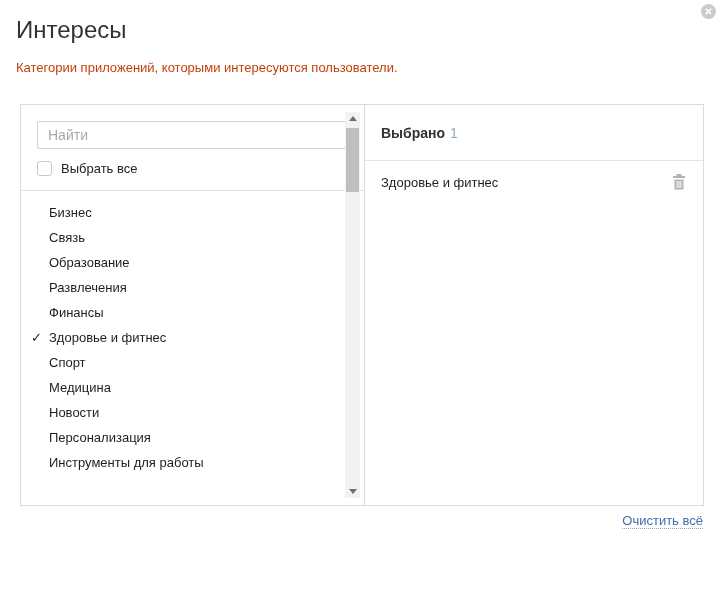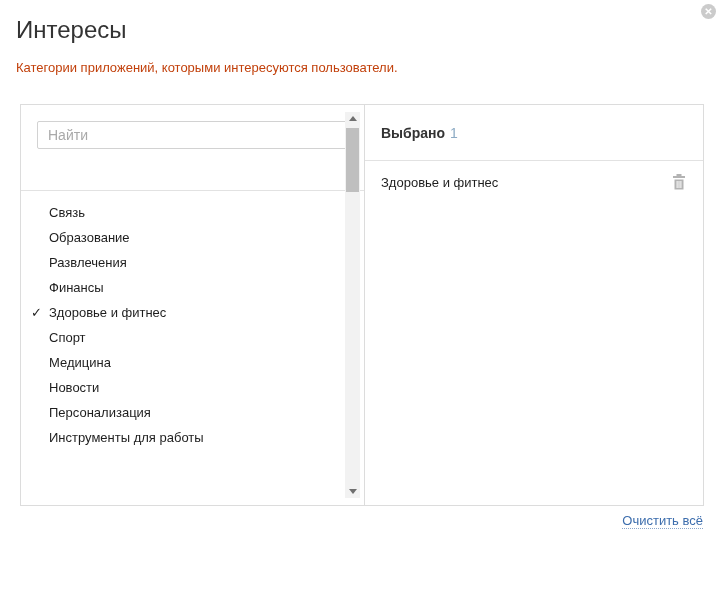--- a/index.html
+++ b/index.html
@@ -169,24 +169,32 @@
 
   <div class="dialog-title">Интересы</div>
   <div class="dialog-subtitle">Категории приложений, которыми интересуются пользователи.</div>
   <div class="close-btn">✕</div>
 
   <div class="panel">
 
     <div class="left-pane">
       <div class="left-pane-header">
         <input class="search-input" type="text" placeholder="Найти" style="">
+        <div class="select-all-row">
+          <span class="checkbox"></span>
+          <span>Выбрать все</span>
+        </div>
       </div>
 
       <div class="category-list">
 
+          <div class="list-item">
+            <span class="check"></span>
+            <span class="item-label">Бизнес</span>
+          </div>
 
           <div class="list-item">
             <span class="check"></span>
             <span class="item-label">Связь</span>
           </div>
 
           <div class="list-item">
             <span class="check"></span>
             <span class="item-label">Образование</span>
           </div>

